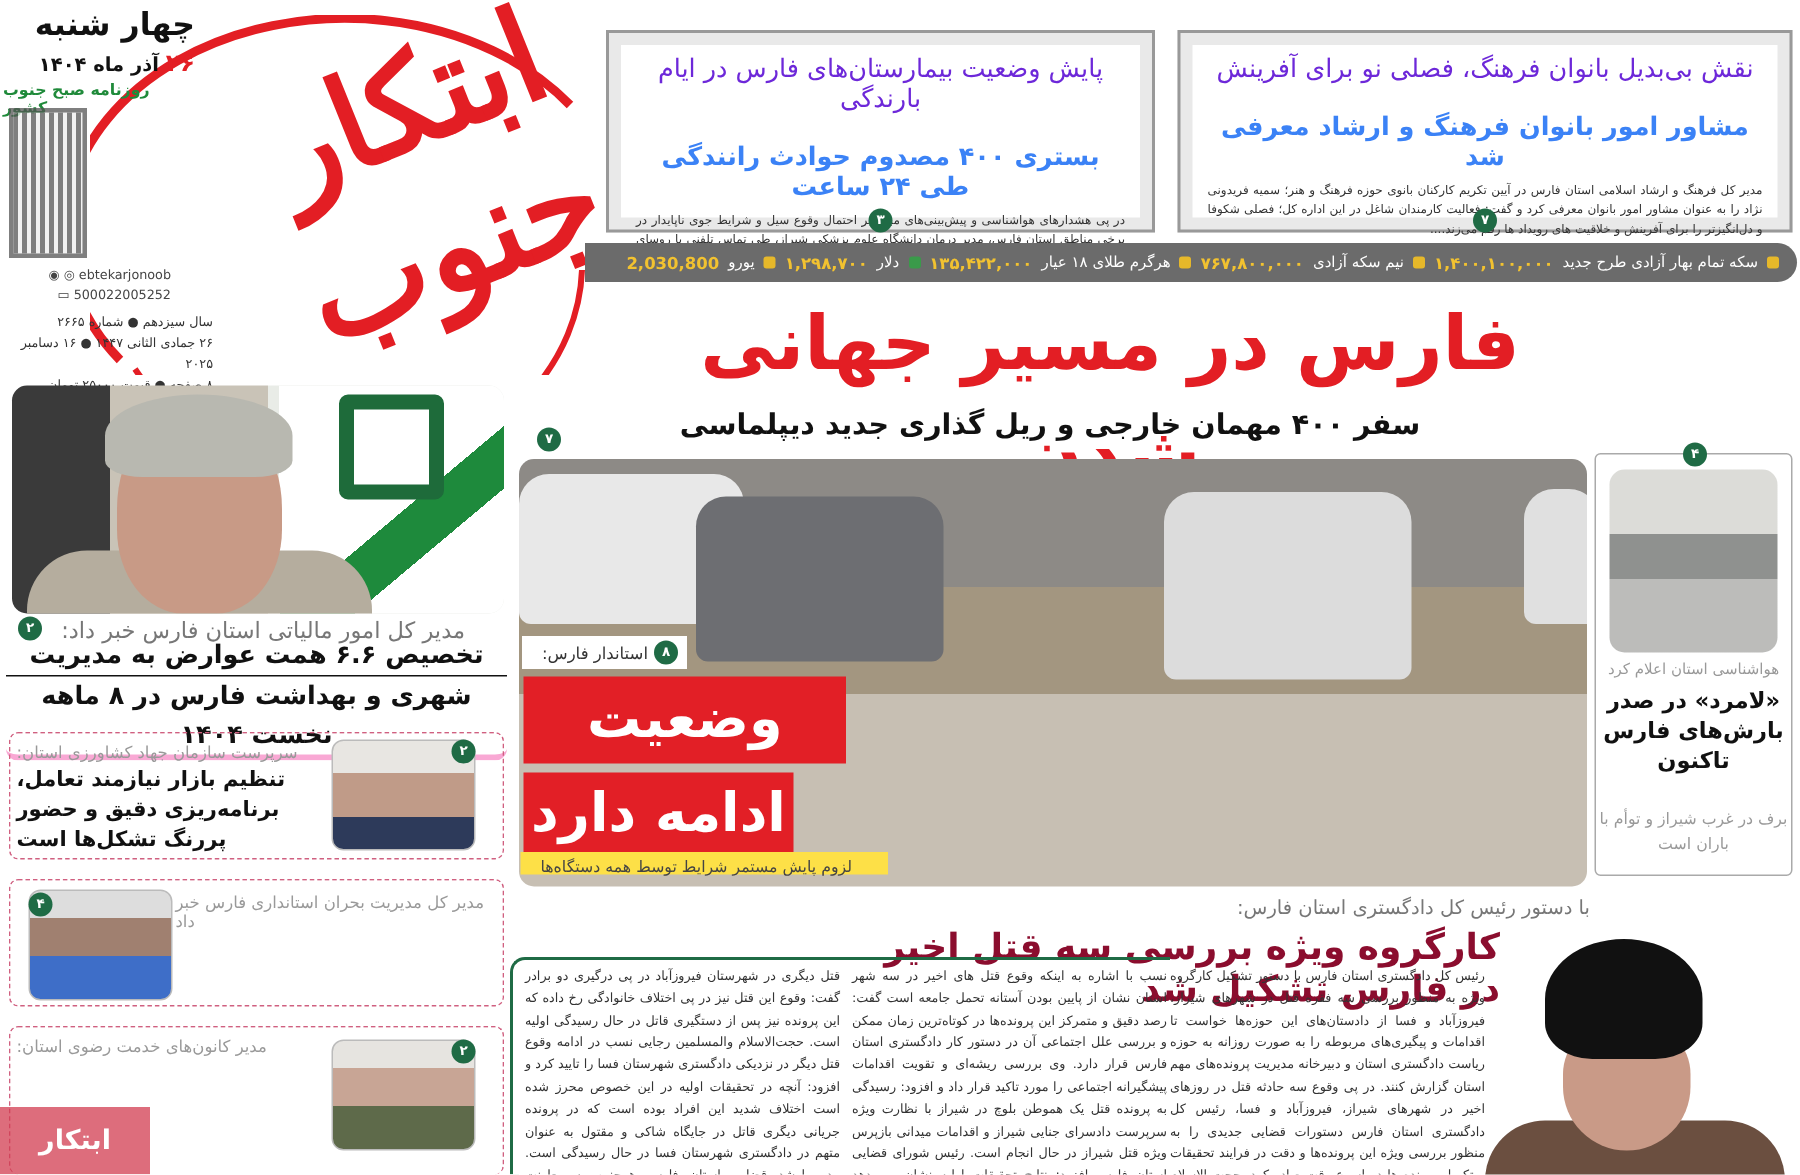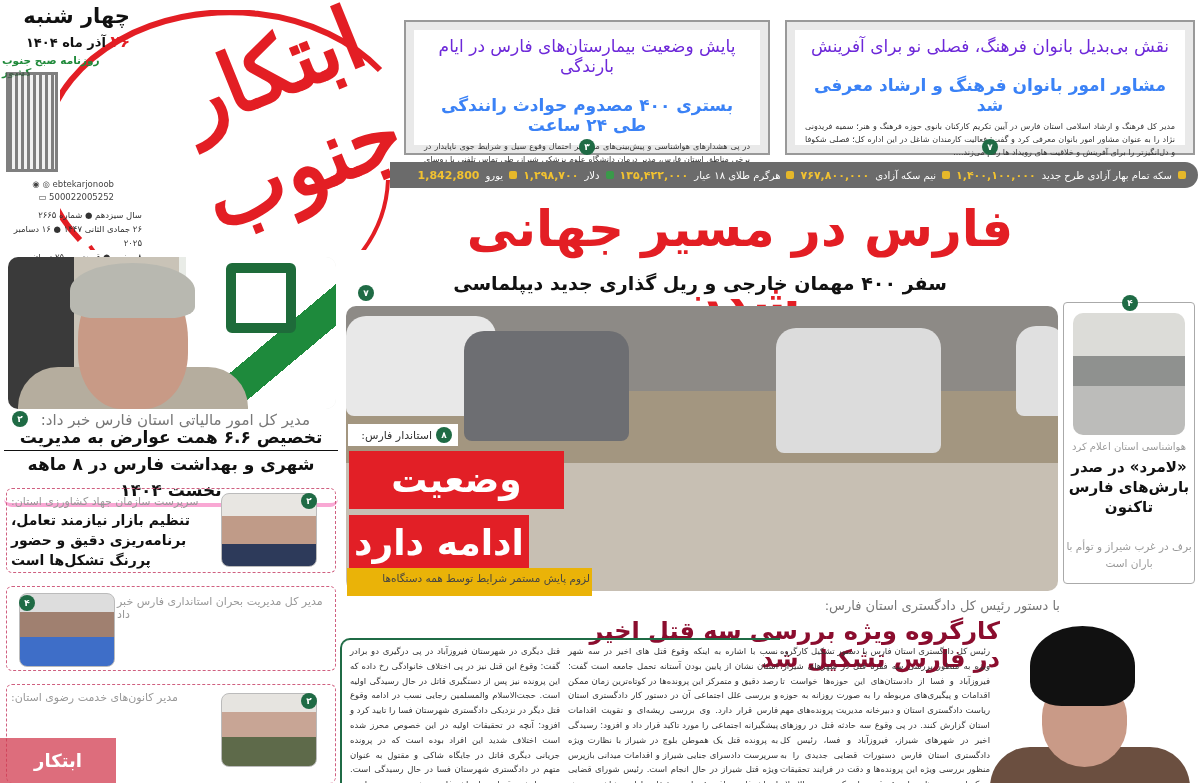--- a/index.html
+++ b/index.html
@@ -47,40 +47,40 @@
 .mini-text{position:absolute;text-align:left}
 .mini-kicker{font-size:11px;color:#999;margin-bottom:2px}
 .mini-hl{font-size:14px;font-weight:bold;color:#111;line-height:20px}
 
 #main-photo{left:346px;top:306px;width:712px;height:285px;border-radius:10px;overflow:hidden;background:linear-gradient(180deg,#8d8a86 0 30%,#a39680 30% 55%,#c7bfb3 55% 100%)}
 .car{position:absolute;border-radius:20px 20px 8px 8px}
 #gov-label{left:348px;top:424px;width:110px;height:22px;background:#fff;font-size:11px;color:#333;display:flex;align-items:center;justify-content:flex-start;gap:4px;padding:0 6px}
 .red-bar{background:#e21f26;color:#fff;font-weight:bold;text-align:center}
 #red1{left:349px;top:451px;width:215px;height:58px;font-size:36px;line-height:58px}
 #red2{left:349px;top:515px;width:180px;height:55px;font-size:36px;line-height:55px}
-#photo-caption{left:347px;top:568px;width:245px;height:28px;background:#eab308;font-size:10.5px;color:#444;line-height:20px;padding-right:2px}
+#photo-caption{left:347px;top:568px;width:245px;height:15px;background:#fde047;font-size:10.5px;color:#444;line-height:20px;padding-right:24px}
 
 #rc{left:1063px;top:302px;width:132px;height:282px;border:1px solid #aaa;border-radius:4px;text-align:center}
 #rc-photo{position:absolute;left:9px;top:10px;width:112px;height:122px;border-radius:10px;background:linear-gradient(180deg,#dcdcd8 0 35%,#8f918f 35% 60%,#bcbcba 60%)}
 #rc-kicker{position:absolute;top:138px;width:100%;font-size:10px;color:#999}
 #rc-hl{position:absolute;top:154px;width:100%;font-size:15px;font-weight:bold;color:#111;line-height:20px}
 #rc-sub{position:absolute;top:235px;width:100%;font-size:10.5px;color:#999;line-height:17px}
 
 #bs-kicker{left:640px;top:598px;width:420px;text-align:right;font-size:13px;color:#777}
 #bs-hl{left:560px;top:617px;width:440px;text-align:right;font-size:24px;font-weight:bold;color:#8b0d2e}
 #bs-frame{left:340px;top:638px;width:440px;height:145px;border-top:2px solid #1f6b45;border-left:2px solid #1f6b45;border-radius:10px 0 0 0}
 .col-text{font-size:8.5px;color:#333;line-height:14.8px;text-align:justify}
 #bs-col1{left:780px;top:644px;width:210px}
 #bs-col2{left:568px;top:644px;width:210px}
 #bs-col3{left:350px;top:644px;width:210px}
 #bs-photo{left:990px;top:612px;width:205px;height:171px}
 #bs-photo .turban{position:absolute;left:40px;top:14px;width:105px;height:80px;background:#111;border-radius:50% 50% 30% 30%}
 #bs-photo .face{position:absolute;left:52px;top:70px;width:85px;height:85px;background:#c99a87;border-radius:40% 40% 50% 50%}
 #bs-photo .robe{position:absolute;left:0;top:135px;width:200px;height:40px;background:#6b4f40;border-radius:40px 40px 0 0}
-#watermark{left:0;top:738px;width:116px;height:45px;background:rgba(210,60,80,.75);color:#fff;font-size:18px;font-weight:bold;text-align:center;line-height:45px;clip-path:polygon(0 0,100% 0,100% 100%,0 100%)}
+#watermark{left:0;top:738px;width:100px;height:45px;background:rgba(210,60,80,.75);color:#fff;font-size:18px;font-weight:bold;text-align:center;line-height:45px;clip-path:polygon(0 0,100% 0,100% 100%,0 100%)}
 </style>
 </head>
 <body>
 
 <div id="masthead" class="abs">
   <div id="logo-circle" class="abs">
     <svg width="330" height="240" style="position:absolute;left:0;top:0">
       <path d="M20 230 A170 130 0 0 1 320 60" fill="none" stroke="#e31e24" stroke-width="6"></path>
       <path d="M30 236 A160 140 0 0 0 328 170" fill="none" stroke="#e31e24" stroke-width="4"></path>
     </svg>
@@ -129,21 +129,21 @@
   <span>نیم سکه آزادی</span>
   <span class="tk-val">۷۶۷,۸۰۰,۰۰۰</span>
   <span class="tk-ic"></span>
   <span>هرگرم طلای ۱۸ عیار</span>
   <span class="tk-val">۱۳۵,۴۲۲,۰۰۰</span>
   <span class="tk-ic" style="background:#3a9a4a"></span>
   <span>دلار</span>
   <span class="tk-val">۱,۲۹۸,۷۰۰</span>
   <span class="tk-ic"></span>
   <span>یورو</span>
-  <span class="tk-val">1,842,800</span>
+  <span class="tk-val">2,030,800</span>
 </div>
 
 <div id="main-hl" class="abs">فارس در مسیر جهانی شدن</div>
 <div id="sub-hl" class="abs">سفر ۴۰۰ مهمان خارجی و ریل گذاری جدید دیپلماسی</div>
 <span class="abs badge" style="left:358px;top:285px">۷</span>
 
 <div id="lc-photo" class="abs">
   <div class="flag"></div>
   <div class="emblem"></div>
   <div class="suit"></div>

